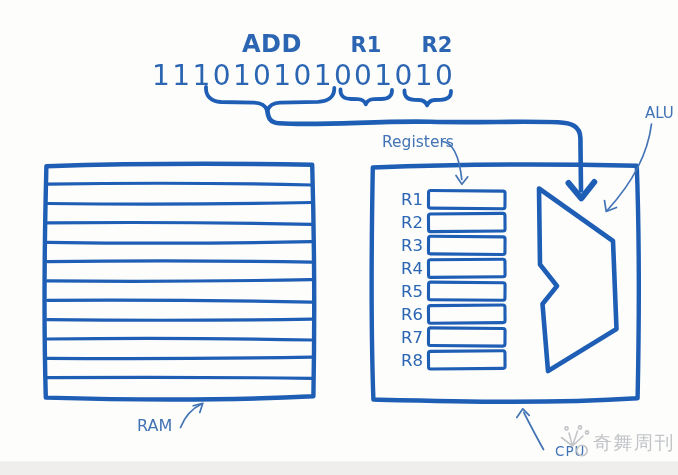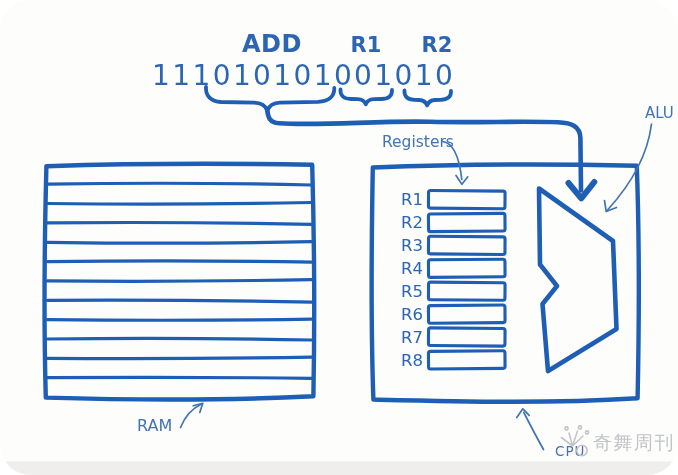--- a/index.html
+++ b/index.html
@@ -1,20 +1,20 @@
 <!DOCTYPE html>
 <html style="--ink: #1e5eb5; --ink2: #2c66b3; --thin: #4273b5; --wm: #c3c5c8; --bg: #fdfdfc; --band: #f0eeec;"><head>
 <meta charset="utf-8">
 <style>
   :root{
     --ink:#1e5eb5; --ink2:#2c66b3; --thin:#4273b5; --wm:#c3c5c8; --bg:#fdfdfc; --band:#f0eeec;
   }
   html,body{margin:0;padding:0;background:#ffffff;}
   .stage{width:678px;height:475px;position:relative;background:var(--bg);overflow:hidden;
-         font-family:"DejaVu Sans",sans-serif;border-radius:31px;}
+         font-family:"DejaVu Sans",sans-serif;}
   svg{display:block}
   .stroke{fill:none;stroke:var(--ink);stroke-linecap:round;stroke-linejoin:round;}
   .w-box{stroke-width:4.4}
   .w-brace{stroke-width:3.8}
   .w-flow{stroke-width:4.6}
   .w-head{stroke-width:6}
   .ram-line{stroke-width:3.2}
   .reg-box{stroke-width:3.1}
   .alu{stroke-width:4.6}
   .thin{fill:none;stroke:var(--thin);stroke-width:1.7;stroke-linecap:round;stroke-linejoin:round;}

